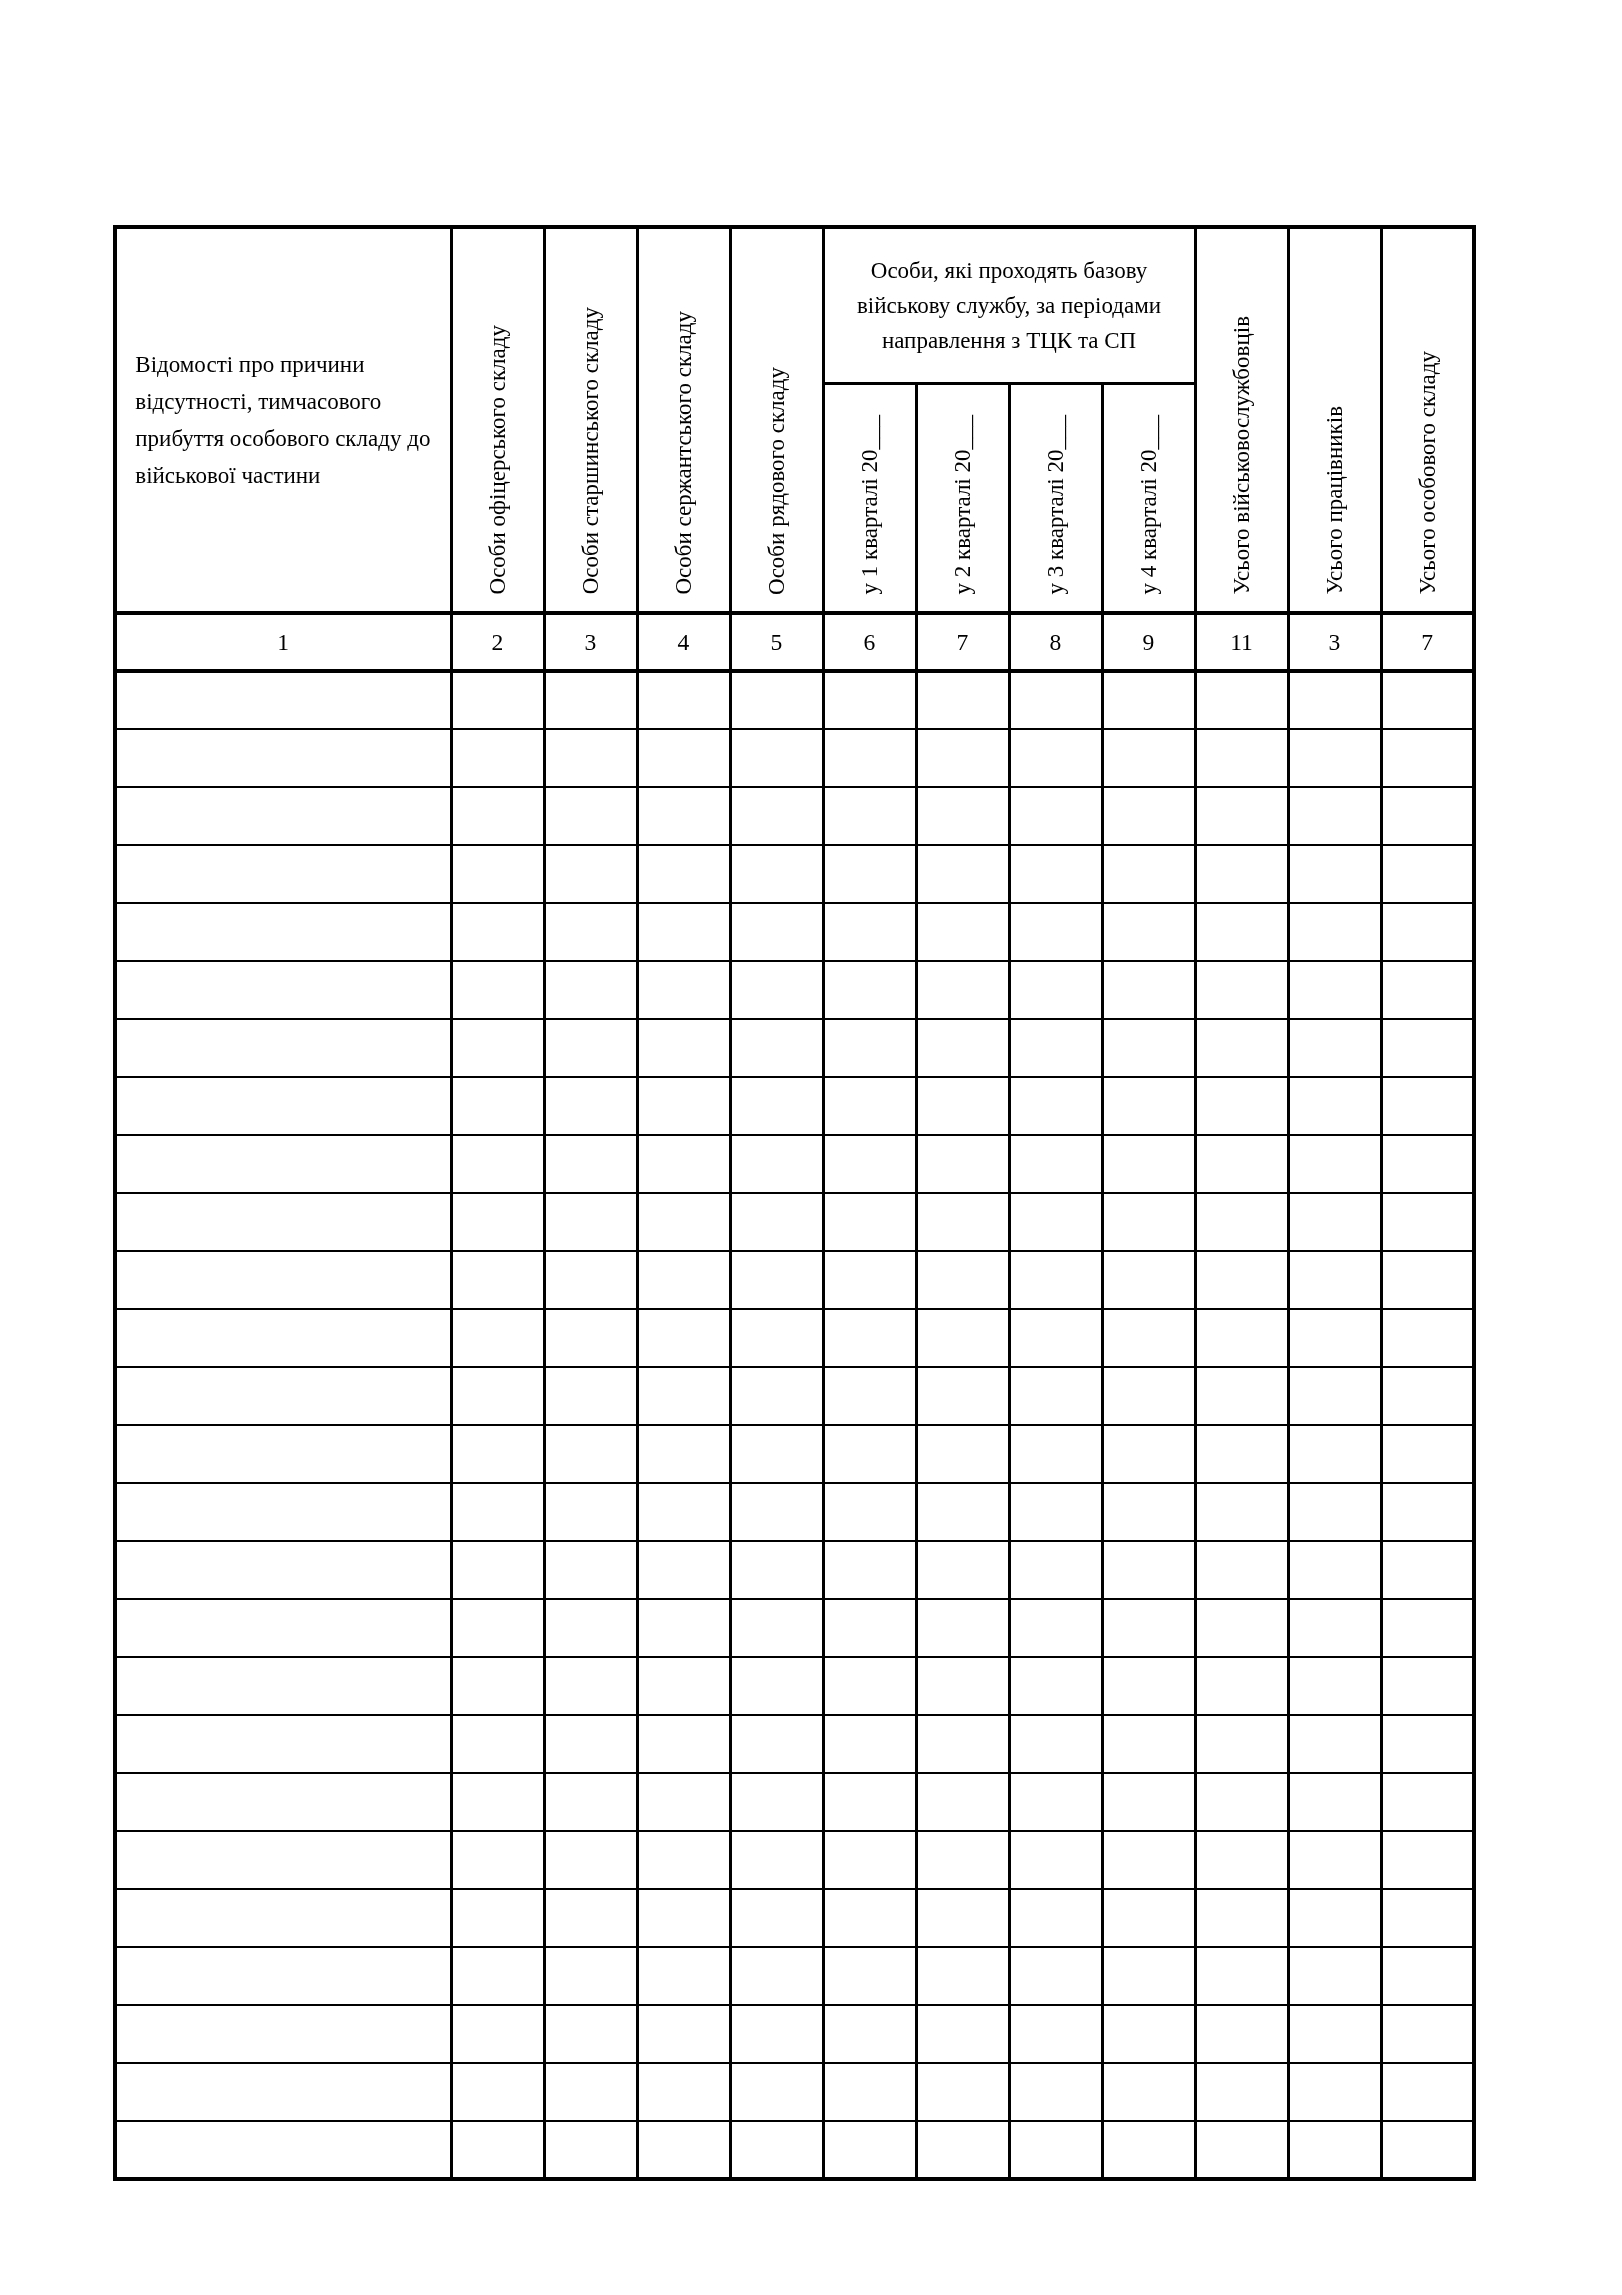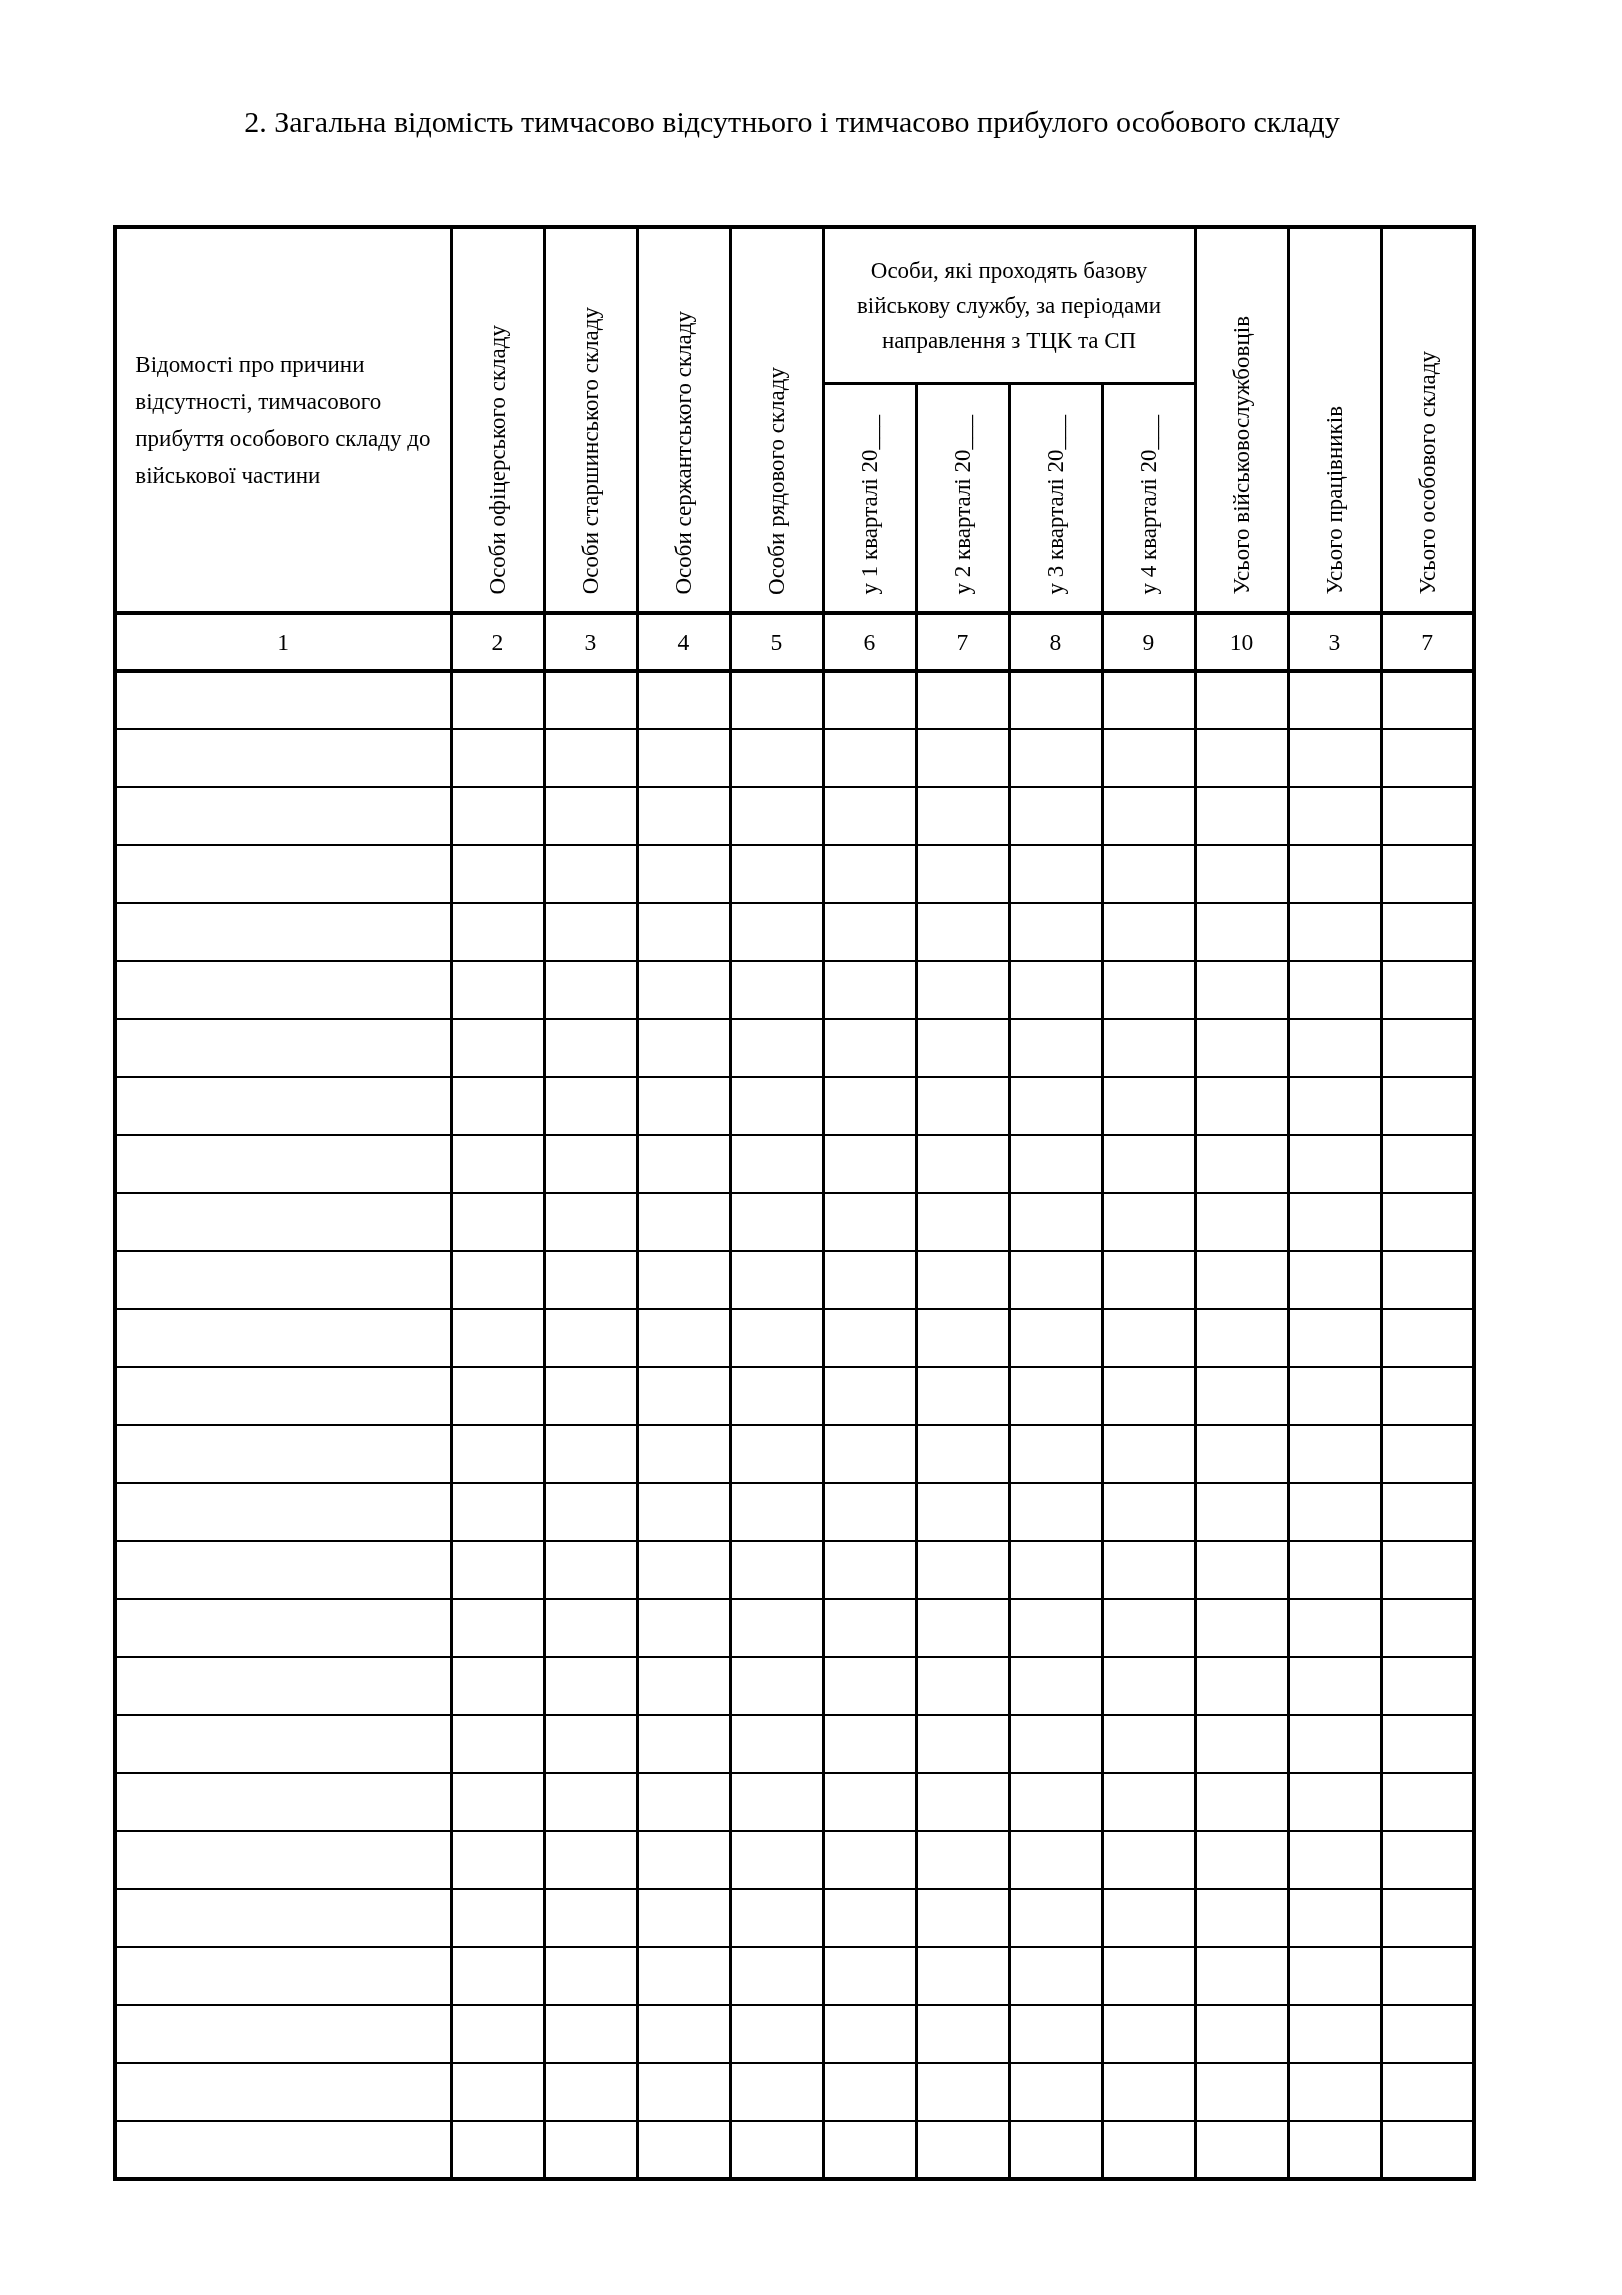--- a/index.html
+++ b/index.html
@@ -81,21 +81,20 @@
     border-bottom-width: 4.6px;
   }
   
   tr.data-row { height: 58px; }
   tr.data-row > td { border-width: 2.6px 3.3px; }
 </style>
 </head>
 <body>
 
 <div class="page-title-block">
-  <div>2. Загальна відомість тимчасово відсутнього і тимчасово прибулого особового складу</div>
 </div>
 
 <table class="main-table">
   <colgroup>
     <col class="c-wide">
     <col class="c-narrow">
       <col class="c-narrow">
       <col class="c-narrow">
       <col class="c-narrow">
     <col class="c-narrow">
@@ -127,21 +126,21 @@
     <tr class="num-row">
       <td>1</td>
       <td>2</td>
       <td>3</td>
       <td>4</td>
       <td>5</td>
       <td>6</td>
       <td>7</td>
       <td>8</td>
       <td>9</td>
-      <td>10</td>
+      <td>11</td>
       <td>3</td>
       <td>7</td>
     </tr>
   </thead>
   <tbody>
       <tr class="data-row">
         <td></td>
         <td></td>
         <td></td>
         <td></td>

